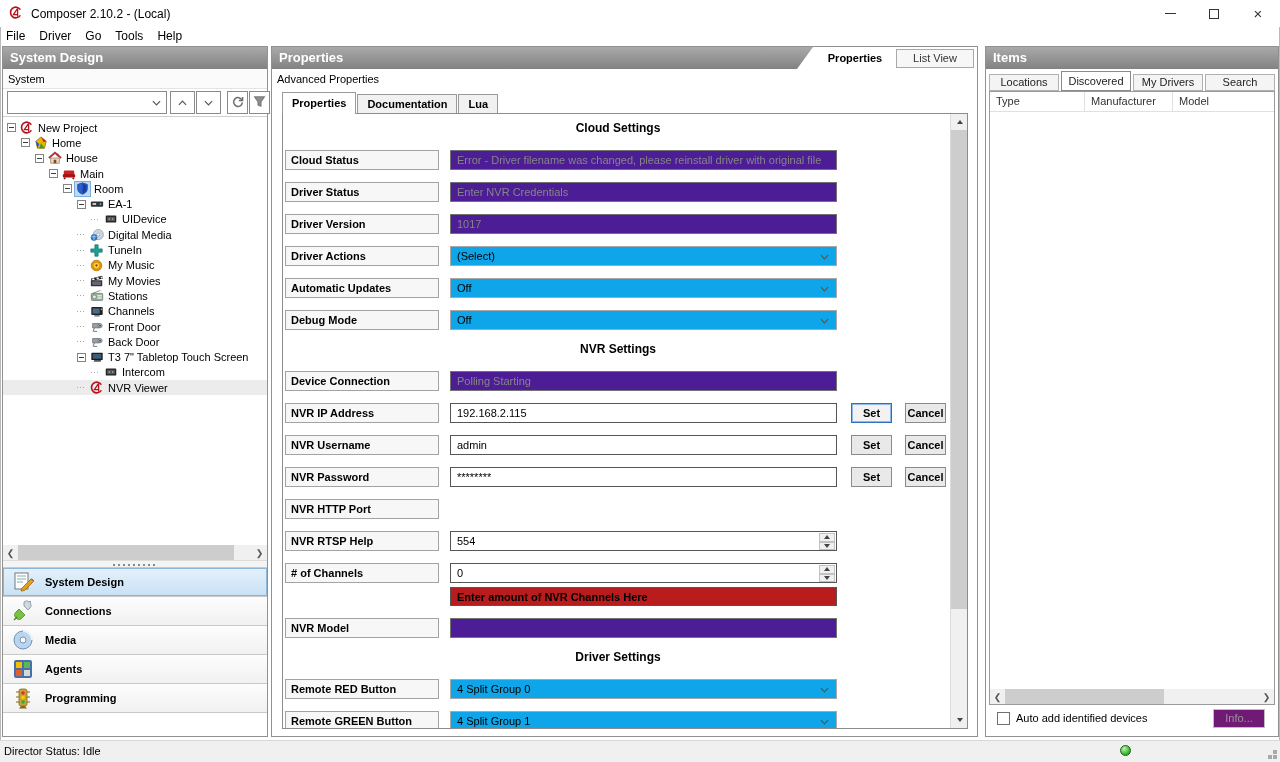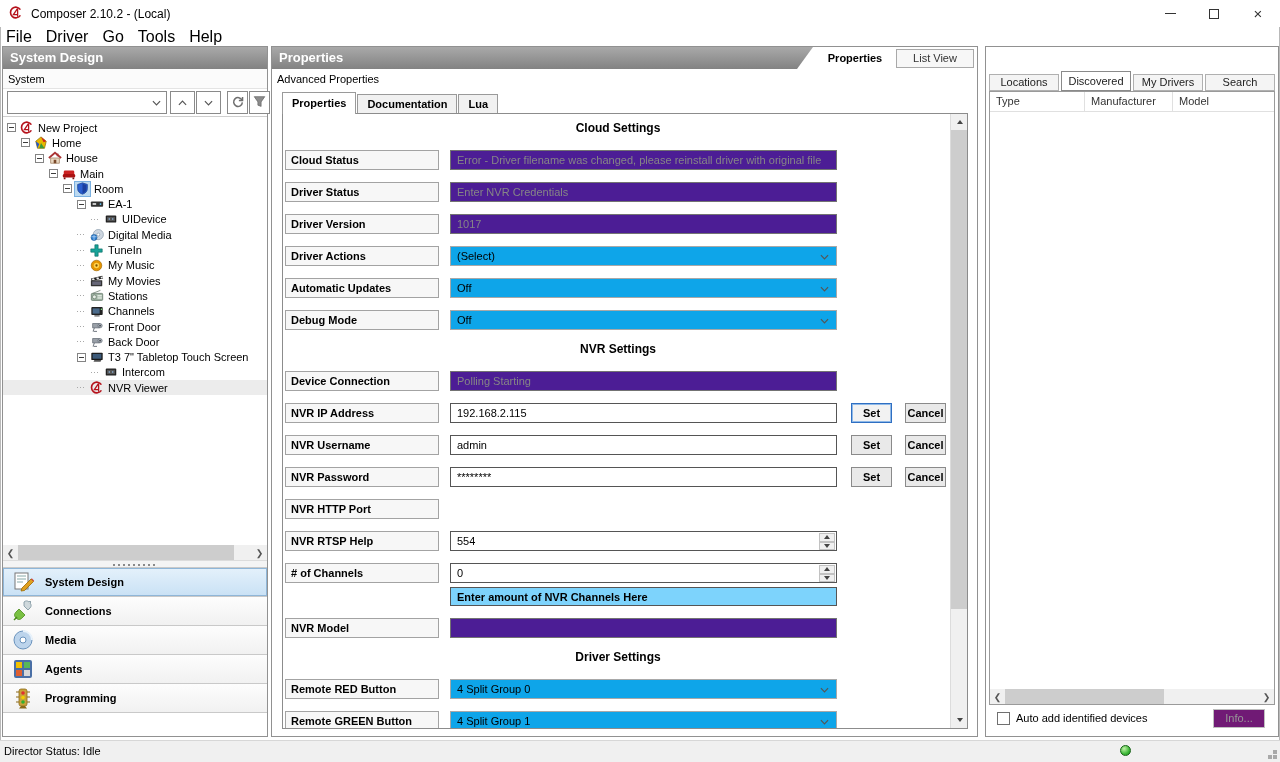--- a/index.html
+++ b/index.html
@@ -12,21 +12,21 @@
   
   .titlebar { position:absolute; left:0; top:0; width:1280px; height:27px; background:#fff; }
   .app-logo { position:absolute; left:9px; top:6px; width:15px; height:15px; }
   .app-title { position:absolute; left:31px; top:7px; font-size:12px; }
   .win-btns { position:absolute; right:0; top:0; height:27px; display:flex; }
   .win-btn { width:44px; height:27px; display:flex; align-items:center; justify-content:center; color:#333; }
   .glyph-min { width:11px; height:1px; background:#333; }
   .glyph-max { width:10px; height:10px; border:1px solid #333; }
   .glyph-close { font-size:15px; line-height:10px; }
   .menubar { position:absolute; left:0; top:27px; width:1280px; height:19px; display:flex; align-items:center; }
-  .menu-item { padding:0 7px; font-size:16px; height:19px; line-height:19px; }
+  .menu-item { padding:0 7px; font-size:12px; height:19px; line-height:19px; }
   .menu-item:first-child { padding-left:6px; }
 
   
   .panel { position:absolute; top:46px; height:691px; background:#fff; border:1px solid #919191; }
   #left-panel   { left:2px;   width:266px; }
   #center-panel { left:271px; width:707px; }
   #right-panel  { left:985px; width:294px; }
   .panel-header {
     position:absolute; left:0; top:0; right:0; height:22px;
     background:linear-gradient(180deg,#a9a9a9,#828282);
@@ -96,21 +96,21 @@
   .f-row { position:relative; height:20px; margin-bottom:12px; }
   .f-row.note { margin-top:-8px; height:19px; }
   .f-label { position:absolute; left:0; top:0; width:154px; height:20px; line-height:18px; padding:0 5px;
     background:#f7f7f7; border:1px solid #a3a3a3; font-weight:bold; overflow:hidden; white-space:nowrap; }
   .f-value { position:absolute; left:165px; top:0; width:387px; height:20px; line-height:18px; padding:0 6px;
     overflow:hidden; white-space:nowrap; }
   .v-readonly { background:#4c1d95; border:1px solid #737373; color:#868686; }
   .v-text { background:#fff; border:1px solid #555; color:#000; }
   .v-select { background:#0ea5e9; border:1px solid #a8a8a8; font-weight:normal; }
   .v-select .chev { position:absolute; right:7px; top:7px; }
-  .v-note { background:#7dd3fc; border:1px solid #555; font-weight:bold; height:19px; }
+  .v-note { background:#b91c1c; border:1px solid #555; font-weight:bold; height:19px; }
   .spin { position:absolute; right:1px; top:1px; width:16px; height:17px; display:flex; flex-direction:column; }
   .spin-btn { flex:1; background:#f0f0f0; border:1px solid #c2c2c2; display:flex; align-items:center; justify-content:center; }
   .tri-up { width:0; height:0; border-left:3px solid transparent; border-right:3px solid transparent; border-bottom:4px solid #444; }
   .tri-down { width:0; height:0; border-left:3px solid transparent; border-right:3px solid transparent; border-top:4px solid #444; }
   .f-btn { position:absolute; top:0; width:41px; height:20px; line-height:18px; text-align:center; font-weight:bold;
     background:#e9e9e9; border:1px solid #8a8a8a; }
   .f-btn.set { left:566px; } .f-btn.cancel { left:620px; }
   .f-btn.focused { border:1px solid #2f6fc2; box-shadow:inset 0 0 0 1px #8fb9e8; background:#f2f2f2; }
   .vscroll { position:absolute; right:0; top:0; width:17px; height:100%; background:#f0f0f0; border-left:1px solid #dcdcdc; }
   .vs-arrow { position:absolute; left:0; width:17px; height:16px; display:flex; align-items:center; justify-content:center; }
@@ -604,20 +604,21 @@
         </div>
       <div class="vs-thumb"></div>
       <div class="vs-arrow vs-down">
           <span class="tri-down"></span>
         </div>
     </div>
   </div>
 </div>
 
 <div class="panel" id="right-panel">
+  <div class="panel-header">Items</div>
   <div class="items-tabs" id="items-tabs">
       <div class="items-tab">Locations</div>
       <div class="items-tab active">Discovered</div>
       <div class="items-tab">My Drivers</div>
       <div class="items-tab">Search</div>
     </div>
   <div class="table-box">
     <div class="cols" id="items-cols">
         <div class="col">Type</div>
         <div class="col">Manufacturer</div>

